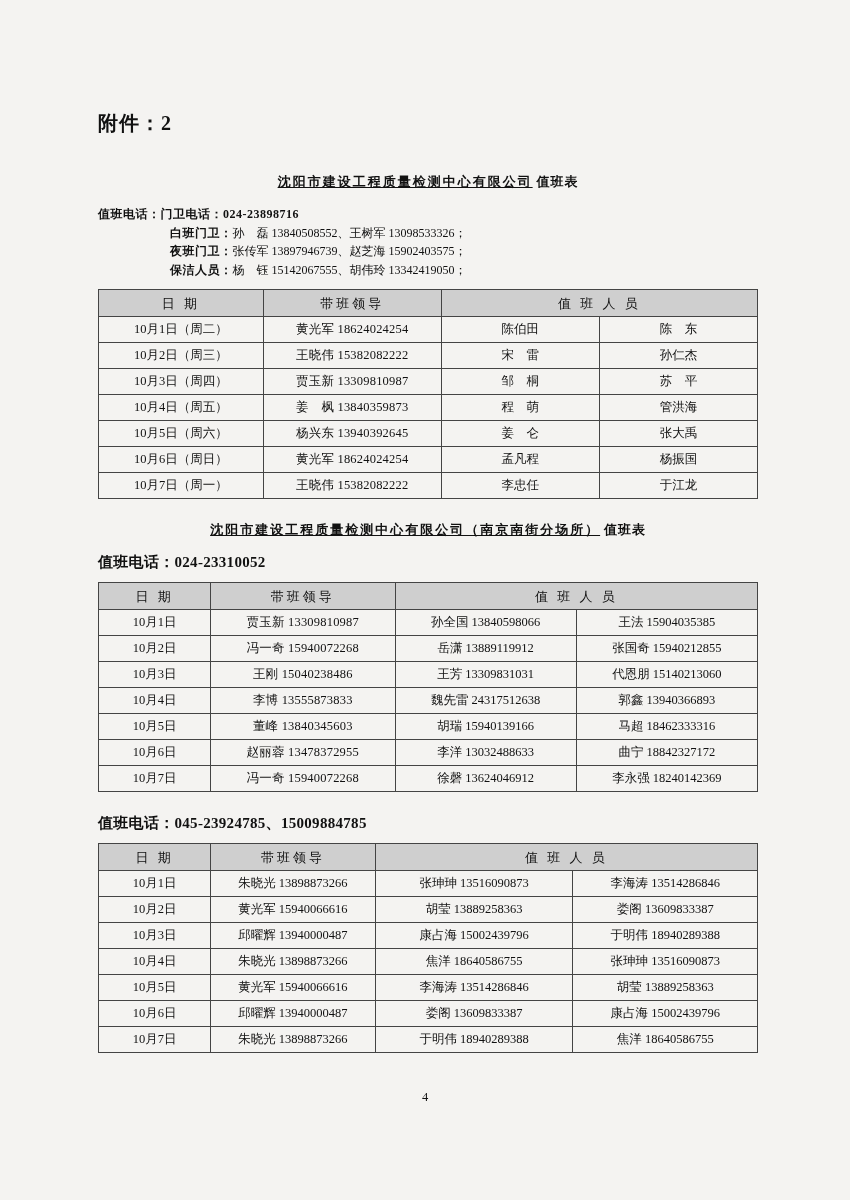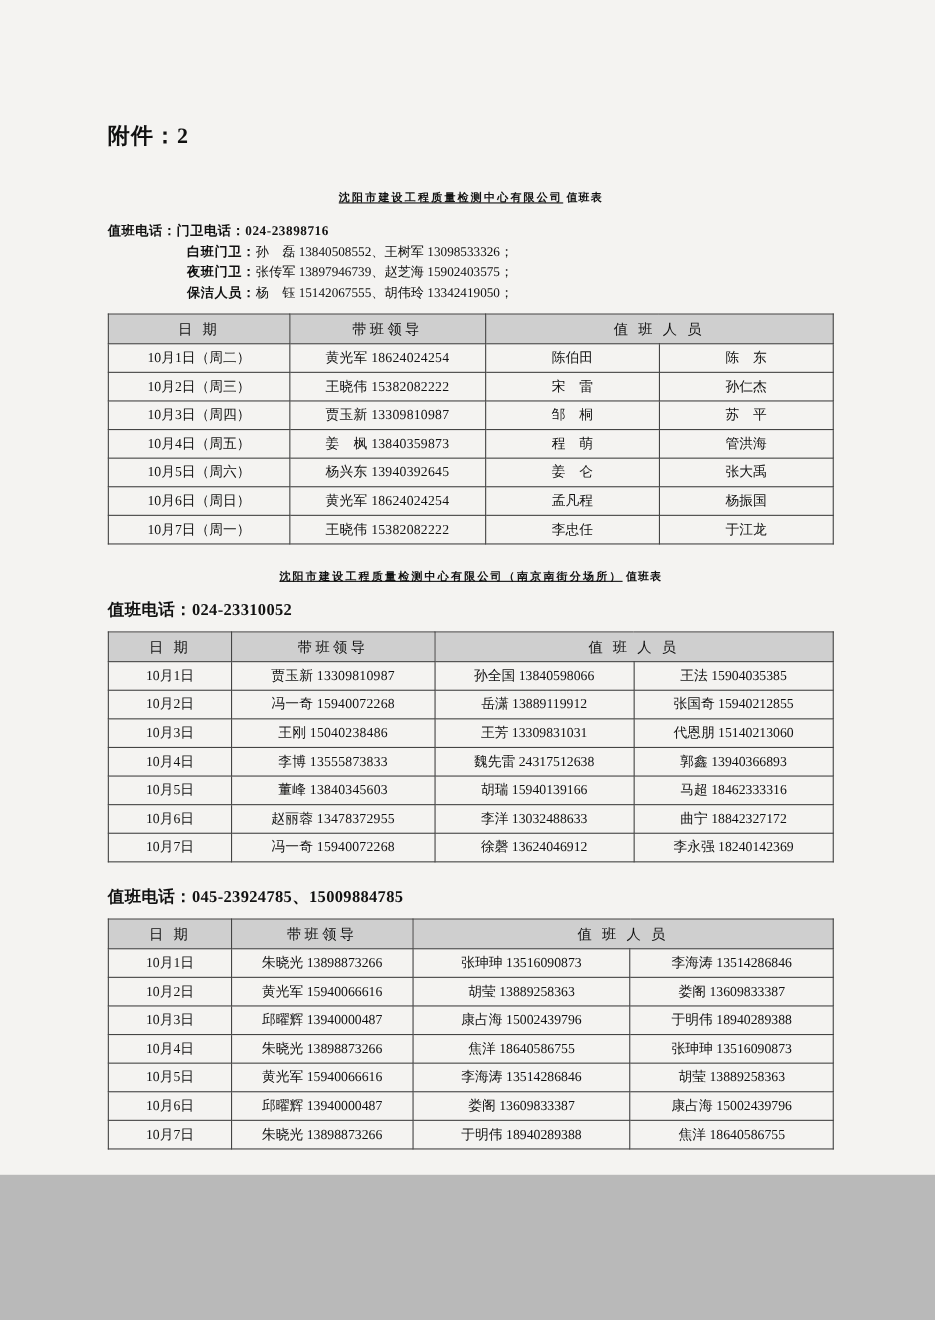--- a/index.html
+++ b/index.html
@@ -9,42 +9,42 @@
   body {
     width: 850px;
     height: 1200px;
     background: #b9b9b9;
     font-family: "Liberation Serif", serif;
   }
   .page {
     position: absolute;
     left: 0; top: 0;
     width: 850px;
-    height: 1068px;
+    height: 1200px;
     background: #f4f3f1;
     box-sizing: border-box;
     padding: 0;
     overflow: hidden;
   }
   .paper-inner {
     position: absolute;
     left: 98px;
     top: 110px;
     width: 660px;
   }
   .attach-label {
     font-size: 20px;
     font-weight: bold;
     letter-spacing: 1px;
     color: #111;
     margin-bottom: 36px;
   }
   .section-title {
     text-align: center;
-    font-size: 10px;
+    font-size: 13px;
     font-weight: bold;
     color: #111;
     margin: 0 0 14px 0;
     letter-spacing: 0.5px;
   }
   .section-title .underline {
     text-decoration: underline;
     letter-spacing: 2px;
   }
   .section-title .plain {

